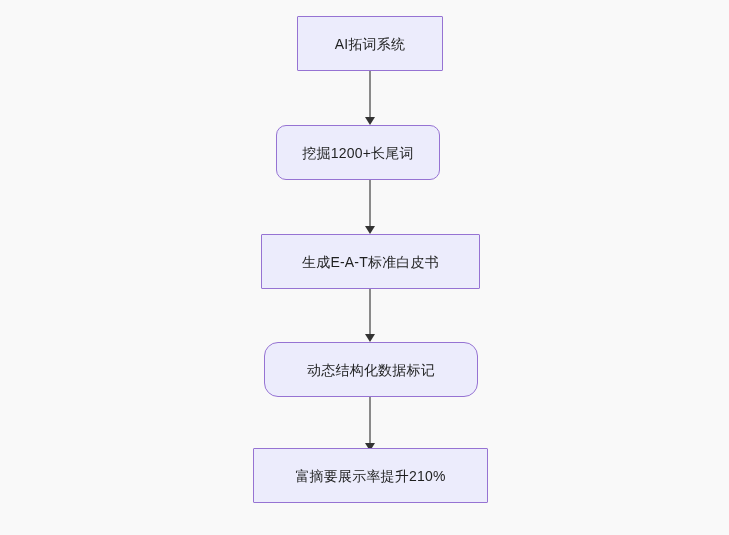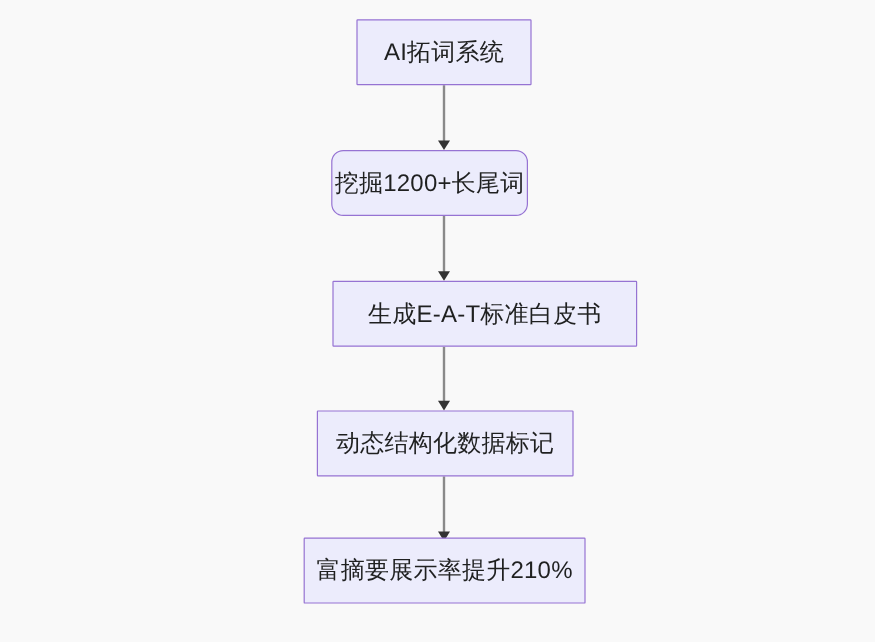--- a/index.html
+++ b/index.html
@@ -26,21 +26,21 @@
     background: #ececfc;
     border: 1.4px solid #9673d3;
     border-radius: 1px;
     display: flex;
     align-items: center;
     justify-content: center;
     height: 55px;
     z-index: 2;
   }
   .node-label {
-    font-size: 20px;
+    font-size: 14px;
     line-height: 1;
     color: #1f2020;
     letter-spacing: 0.2px;
     white-space: nowrap;
     font-family: "Liberation Sans", "DejaVu Sans", sans-serif;
   }
   .edge {
     position: absolute;
     z-index: 1;
   }
@@ -55,22 +55,22 @@
     position: absolute;
     width: 0;
     height: 0;
     border-left: 5.5px solid transparent;
     border-right: 5.5px solid transparent;
     border-top: 8px solid #333333;
   }
   
   #node-0 { left: 297px; top: 16px;  width: 146px; }
   #node-1 { left: 276px; top: 125px; width: 164px; border-radius: 10px; }
-  #node-2 { left: 261px; top: 234px; width: 254px; margin-left: 16px; }
-  #node-3 { left: 264px; top: 342px; width: 214px; }
+  #node-2 { left: 261px; top: 234px; width: 219px; }
+  #node-3 { left: 264px; top: 342px; width: 214px; border-radius: 14px; }
   #node-4 { left: 253px; top: 448px; width: 235px; }
 
   
   #edge-0 { left: 369.2px; top: 71px;  height: 54px; }
   #edge-1 { left: 369.2px; top: 180px; height: 54px; }
   #edge-2 { left: 369.2px; top: 289px; height: 53px; }
   #edge-3 { left: 369.2px; top: 397px; height: 54px; }
   #edge-0 .edge-line { height: 47px; }
   #edge-1 .edge-line { height: 47px; }
   #edge-2 .edge-line { height: 46px; }

